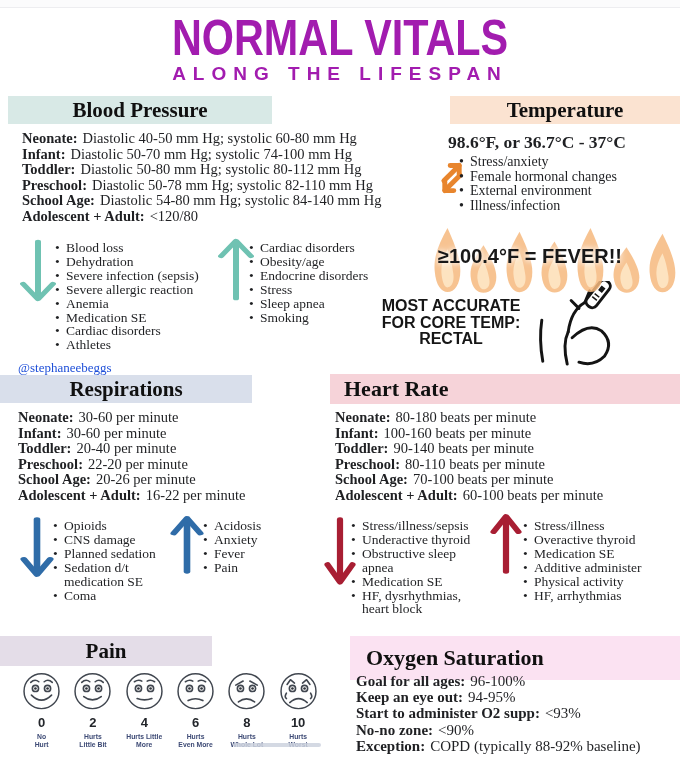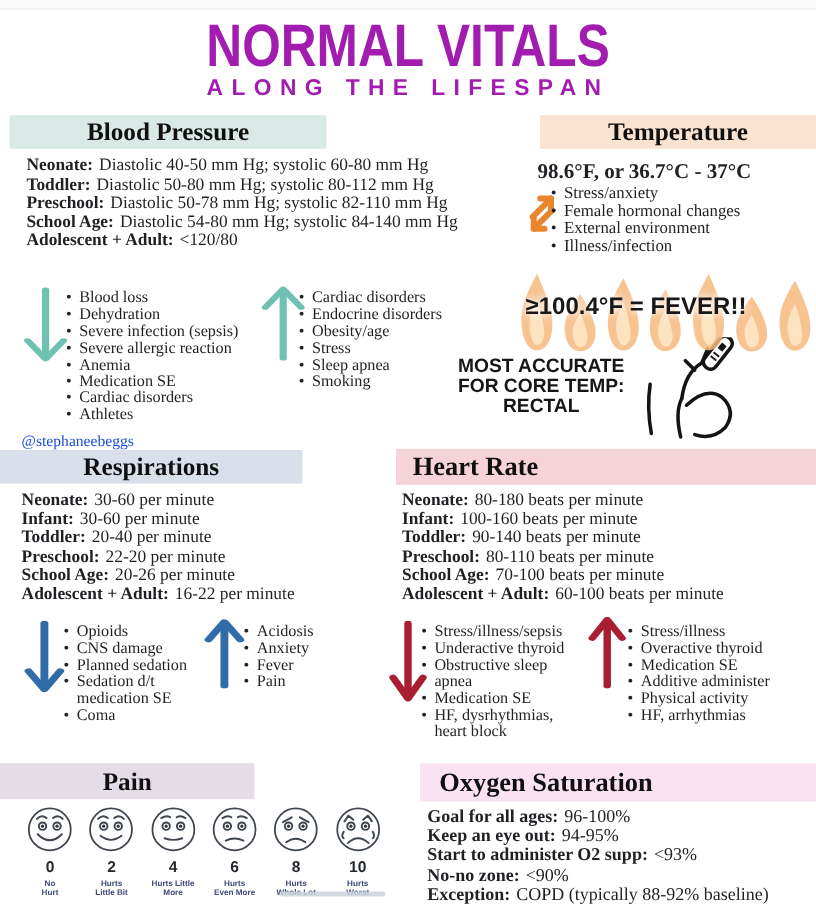--- a/index.html
+++ b/index.html
@@ -22,21 +22,21 @@
 
   
   .band{position:absolute;height:28px;display:flex;align-items:center;justify-content:center;
         font-weight:bold;font-size:21px;color:#101010;box-sizing:border-box;}
   #bp-band{left:8px;top:96px;width:264px;background:var(--bp-header-bg);}
   #temp-band{left:450px;top:96px;width:230px;background:var(--temp-header-bg);}
   #resp-band{left:0;top:375px;width:252px;background:var(--resp-header-bg);}
   #hr-band{left:330px;top:374px;width:350px;height:30px;background:var(--hr-header-bg);
            justify-content:flex-start;padding-left:14px;font-size:22px;}
   #pain-band{left:0;top:636px;width:212px;height:30px;background:var(--pain-header-bg);}
-  #o2-band{left:350px;top:636px;width:330px;height:32px;background:var(--o2-header-bg);
+  #o2-band{left:350px;top:636px;width:330px;height:44px;background:var(--o2-header-bg);
            justify-content:flex-start;padding-left:16px;font-size:22px;}
 
   
   .vlist{position:absolute;font-size:14.5px;line-height:15.6px;white-space:nowrap;}
   .vrow .lbl{font-weight:bold;margin-right:5px;}
   #bp-list{left:22px;top:131px;}
   #resp-list{left:18px;top:410px;}
   #hr-list{left:335px;top:410px;}
   #o2-list{left:356px;top:673px;font-size:15px;line-height:16.2px;}
 
@@ -114,20 +114,21 @@
 
   <div class="band" id="temp-band">Temperature</div>
   <div class="band" id="bp-band">Blood Pressure</div>
   <div class="band" id="resp-band">Respirations</div>
   <div class="band" id="hr-band">Heart Rate</div>
   <div class="band" id="pain-band">Pain</div>
   <div class="band" id="o2-band">Oxygen Saturation</div>
 
   <div class="vlist" id="bp-list">
     <div class="vrow"><span class="lbl">Neonate:</span><span>Diastolic 40-50 mm Hg; systolic 60-80 mm Hg</span></div>
+    <div class="vrow"><span class="lbl">Infant:</span><span>Diastolic 50-70 mm Hg; systolic 74-100 mm Hg</span></div>
     <div class="vrow"><span class="lbl">Toddler:</span><span>Diastolic 50-80 mm Hg; systolic 80-112 mm Hg</span></div>
     <div class="vrow"><span class="lbl">Preschool:</span><span>Diastolic 50-78 mm Hg; systolic 82-110 mm Hg</span></div>
     <div class="vrow"><span class="lbl">School Age:</span><span>Diastolic 54-80 mm Hg; systolic 84-140 mm Hg</span></div>
     <div class="vrow"><span class="lbl">Adolescent + Adult:</span><span>&lt;120/80</span></div>
   </div>
 
   <div class="arrow teal" id="bp-down">
     <svg viewBox="0 0 36 100" preserveAspectRatio="none">
         <line x1="18" y1="4" x2="18" y2="88" stroke="currentColor" stroke-width="6" stroke-linecap="round"></line>
         <polyline points="3,70 18,94 33,70" fill="none" stroke="currentColor" stroke-width="6" stroke-linecap="round" stroke-linejoin="round"></polyline>
@@ -144,22 +145,22 @@
     <li>Athletes</li>
   </ul>
   <div class="arrow teal" id="bp-up">
     <svg viewBox="0 0 36 100" preserveAspectRatio="none">
         <line x1="18" y1="96" x2="18" y2="12" stroke="currentColor" stroke-width="6" stroke-linecap="round"></line>
         <polyline points="3,30 18,6 33,30" fill="none" stroke="currentColor" stroke-width="6" stroke-linecap="round" stroke-linejoin="round"></polyline>
       </svg>
   </div>
   <ul class="blist" id="bp-inc">
     <li>Cardiac disorders</li>
+    <li>Obesity/age</li>
     <li>Endocrine disorders</li>
-    <li>Obesity/age</li>
     <li>Stress</li>
     <li>Sleep apnea</li>
     <li>Smoking</li>
   </ul>
   <div class="watermark">@stephaneebeggs</div>
 
   <div id="temp-normal">98.6°F, or 36.7°C - 37°C</div>
   <div class="arrow orange" id="temp-updown">
     <svg viewBox="0 0 40 44">
         <g stroke="currentColor" fill="none" stroke-width="5.5" stroke-linecap="round" stroke-linejoin="round">

